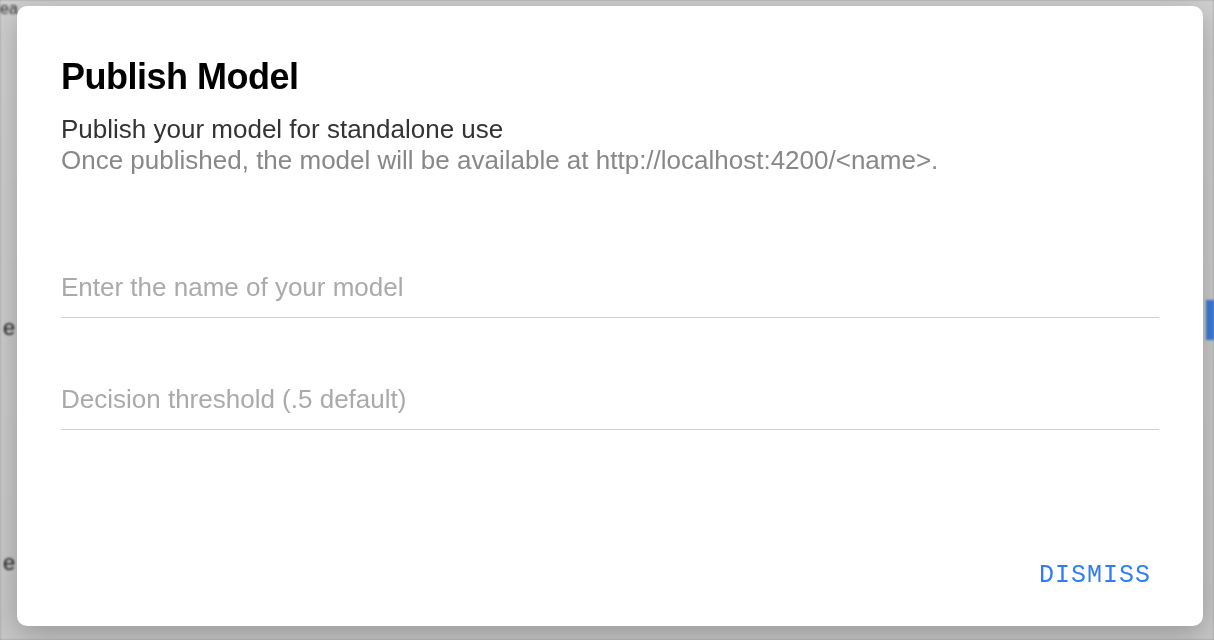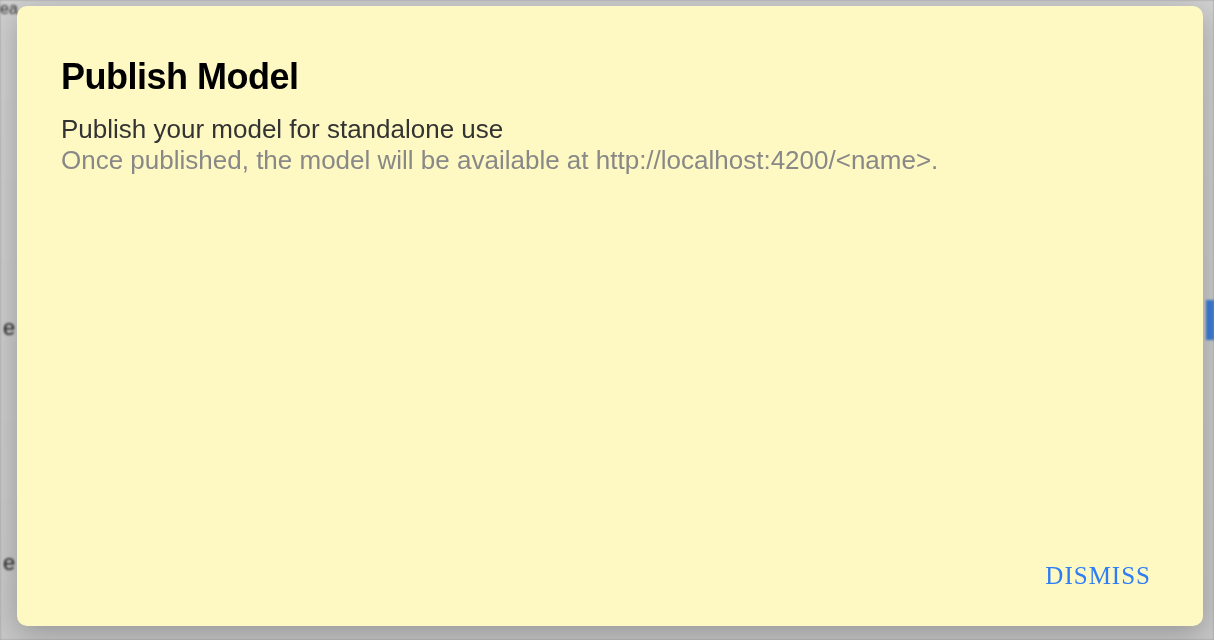--- a/index.html
+++ b/index.html
@@ -69,21 +69,21 @@
       height: 40px;
       background: #3b7dd8;
     }
     
     .modal {
       position: absolute;
       top: 6px;
       left: 17px;
       right: 11px;
       bottom: 14px;
-      background: #fef9c3;
+      background: #ffffff;
       border-radius: 10px;
       box-shadow: 0 8px 30px rgba(0,0,0,0.25);
       padding: 50px 44px 30px 44px;
       display: flex;
       flex-direction: column;
     }
     
     .modal-title {
       font-size: 36px;
       font-weight: 700;
@@ -138,39 +138,41 @@
     }
     
     .action-button {
       background: none;
       border: none;
       font-size: 25px;
       font-weight: 500;
       color: #2e7df6;
       cursor: pointer;
       letter-spacing: 1px;
-      font-family: Liberation Serif, serif;
+      font-family: Liberation Mono, monospace;
       padding: 6px 4px;
     }
   </style>
 </head>
 <body>
 
 <div class="backdrop">
   <div class="backdrop-content">
     <span class="backdrop-line1">ea</span>
     <span class="backdrop-line2">e</span>
     <span class="backdrop-line3">e</span>
     <div class="backdrop-right"></div>
   </div>
 </div>
 
 <div class="modal">
   <h1 class="modal-title">Publish Model</h1>
   <p class="modal-subtitle">Publish your model for standalone use</p>
   <p class="modal-description">Once published, the model will be available at http://localhost:4200/&lt;name&gt;.</p>
 
+  <input type="text" class="input-field" placeholder="Enter the name of your model" style="">
 
+  <input type="text" class="input-field" placeholder="Decision threshold (.5 default)" style="">
 
   <div class="modal-actions">
     <button class="action-button">DISMISS</button>
   </div>
 </div>
 
 </body></html>

